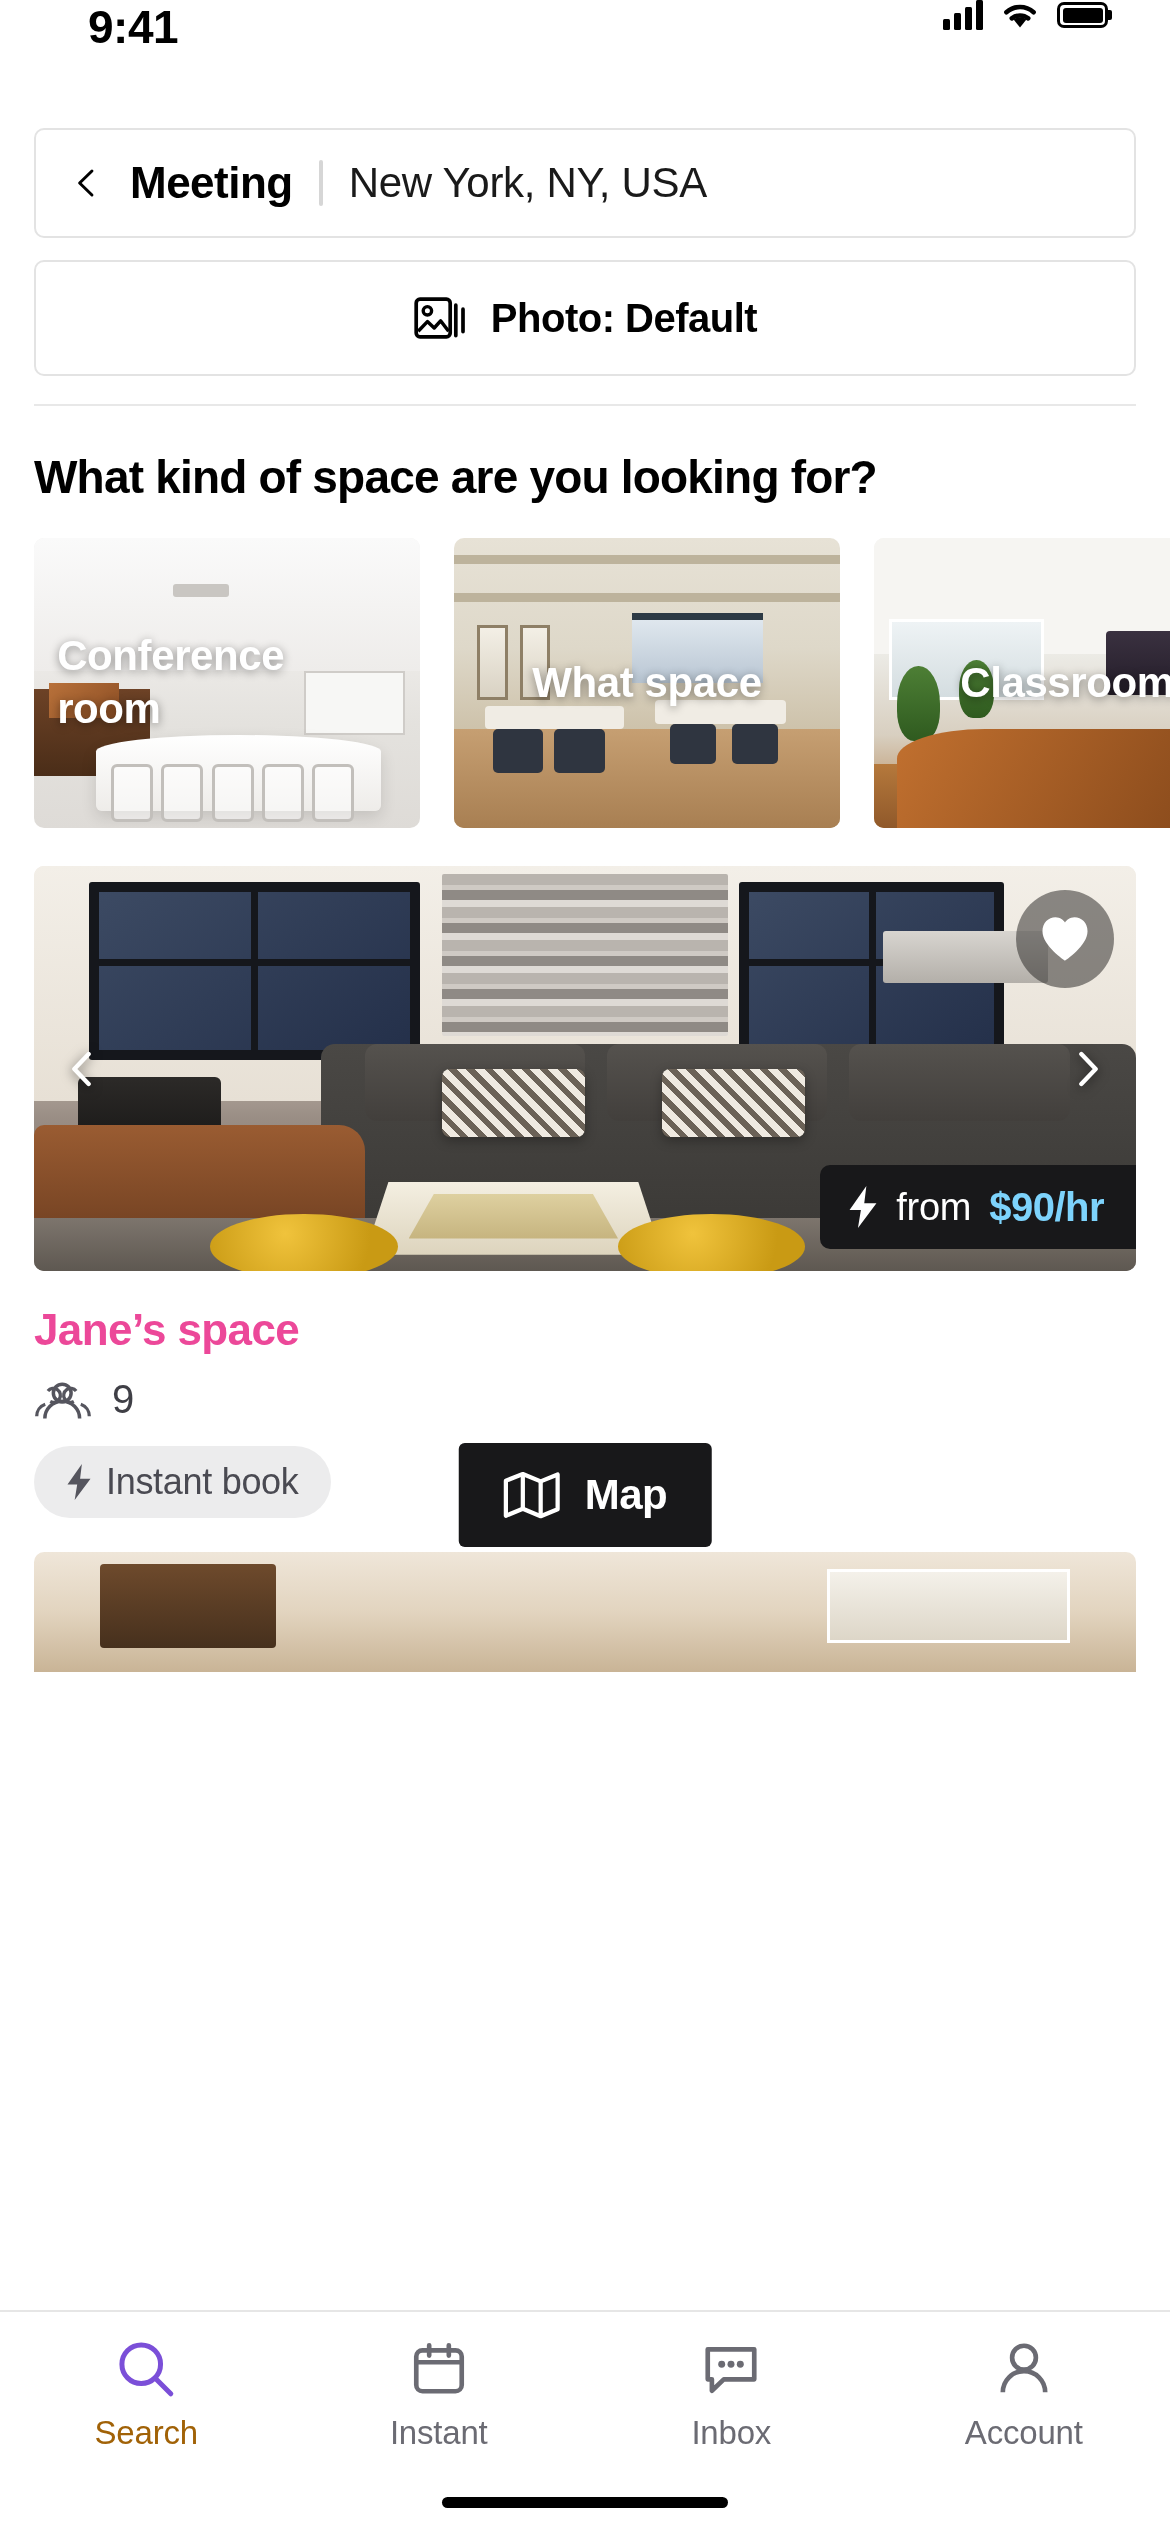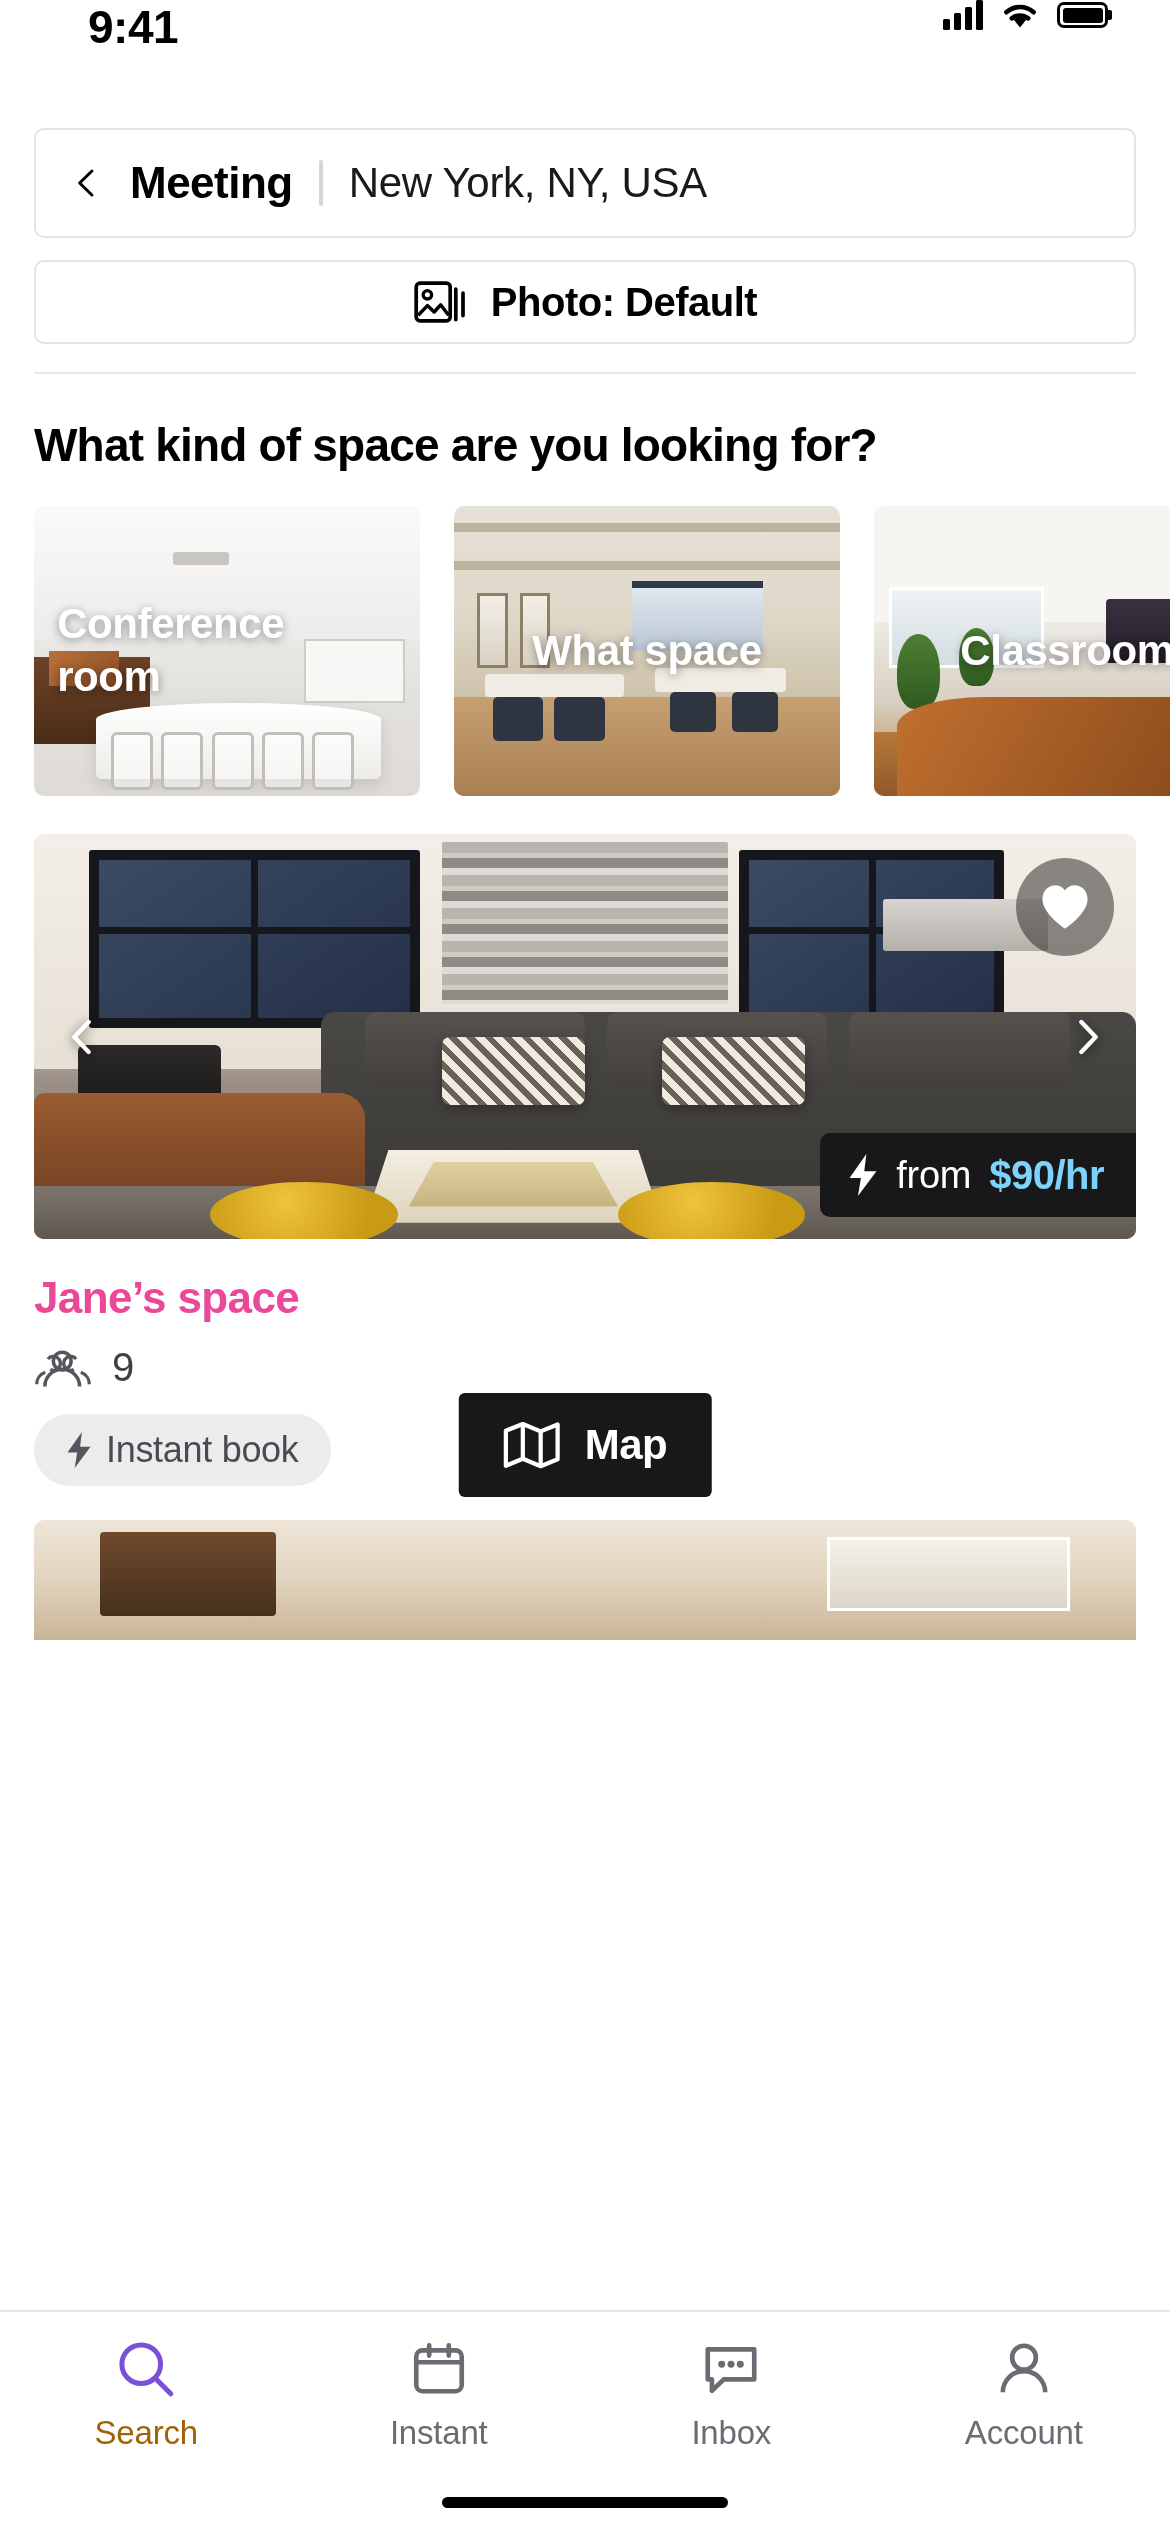--- a/index.html
+++ b/index.html
@@ -49,21 +49,21 @@
     display:flex; align-items:center; justify-content:center; gap:22px;
     padding:0 26px; overflow:hidden;
   }
   .pill-dark .ptxt {
     color:#fff; font-size:40px; font-weight:700; white-space:nowrap; letter-spacing:-0.5px;
   }
   .pill-date { flex:0 0 628px; }
   .pill-filters { flex:1; }
 
   .pill-light {
-    margin-top:22px; height:84px; border:2px solid #e3e3e3; border-radius:10px;
+    margin-top:22px; height:116px; border:2px solid #e3e3e3; border-radius:10px;
     display:flex; align-items:center; justify-content:center; gap:22px; background:#fff;
   }
   .pill-light .ptxt { font-size:40px; font-weight:700; color:#000; letter-spacing:-0.5px; }
 
   .hdr-sep { height:2px; background:#e8e8e8; margin-top:28px; }
 
   
   .content { padding-top:44px; }
   .section-title {
     font-size:46px; font-weight:700; color:#000;
@@ -235,21 +235,21 @@
   .meta-block { padding:0 34px; margin-top:22px; position:relative; }
   .cap-row { display:flex; align-items:center; gap:20px; }
   .cap-num { font-size:40px; color:#3f3f46; font-weight:400; }
   .instant-pill {
     margin-top:24px; display:inline-flex; align-items:center; gap:14px;
     background:#ececed; border-radius:46px; height:72px; padding:0 32px;
   }
   .instant-pill span { font-size:36px; color:#4a4a52; font-weight:400; letter-spacing:-0.3px; }
   .map-btn {
     position:absolute; left:50%; transform:translateX(-50%);
-    top:48px; background:#18181a; border-radius:6px;
+    top:66px; background:#18181a; border-radius:6px;
     height:104px; display:flex; align-items:center; gap:24px; padding:0 44px;
   }
   .map-btn .mtxt { color:#fff; font-size:42px; font-weight:700; letter-spacing:-0.5px; }
 
   .next-card {
     margin:34px 34px 0; height:120px; border-radius:10px 10px 0 0;
     overflow:hidden; position:relative;
   }
 
   

